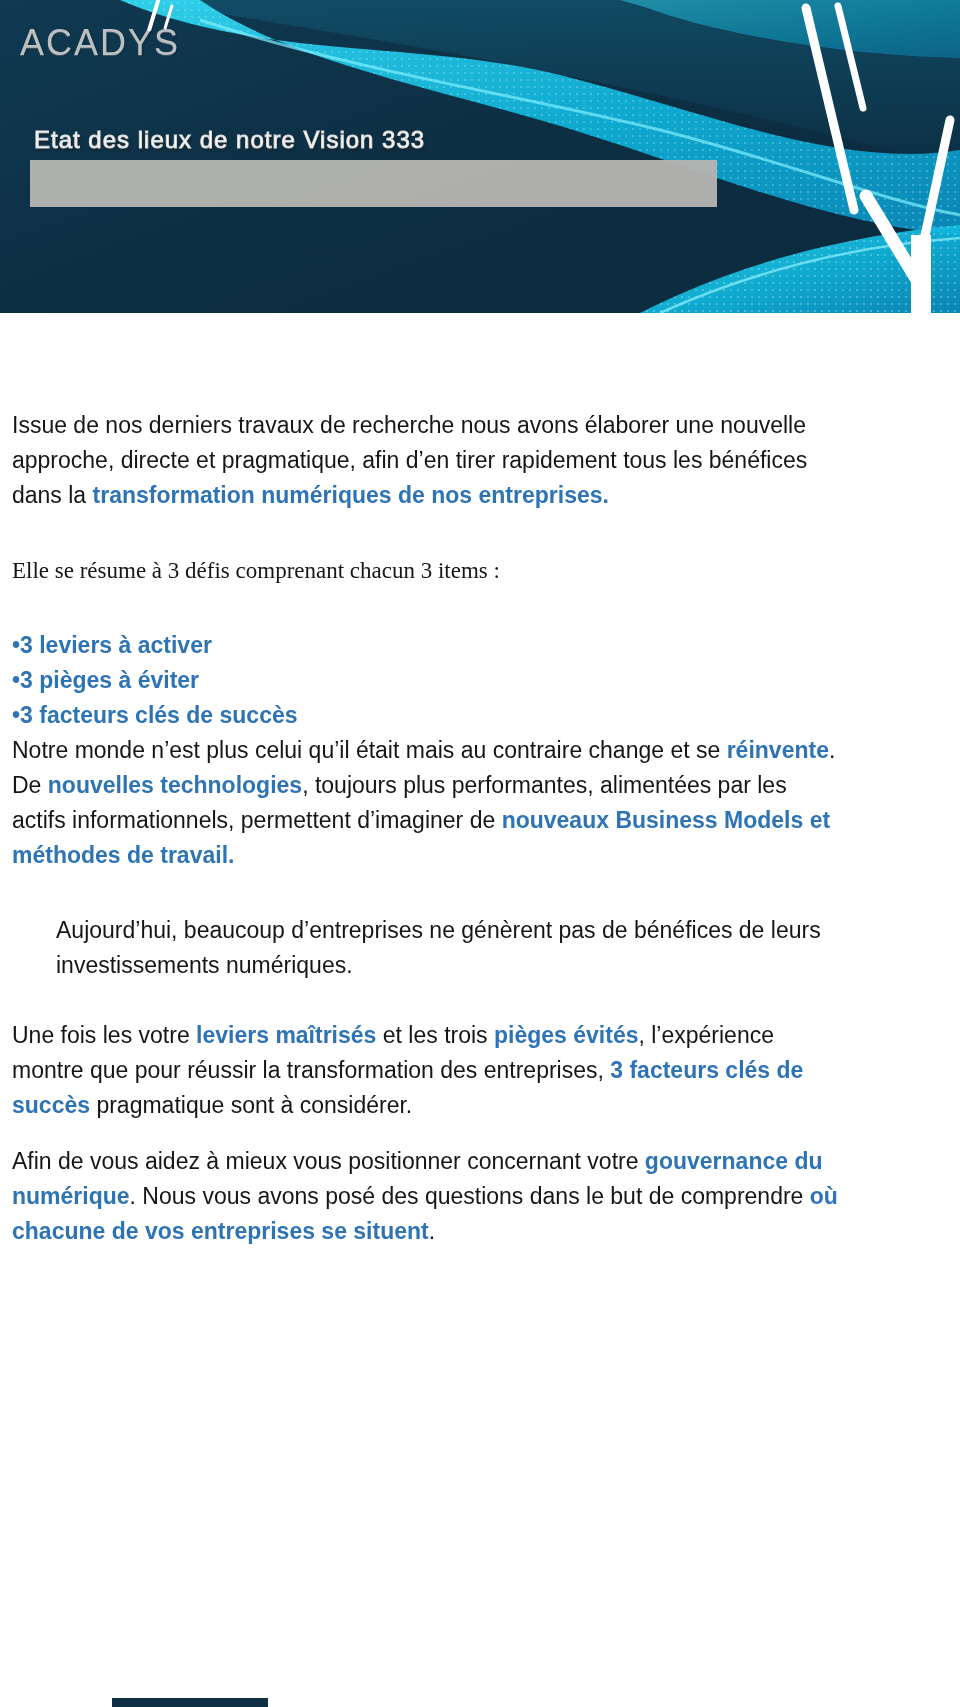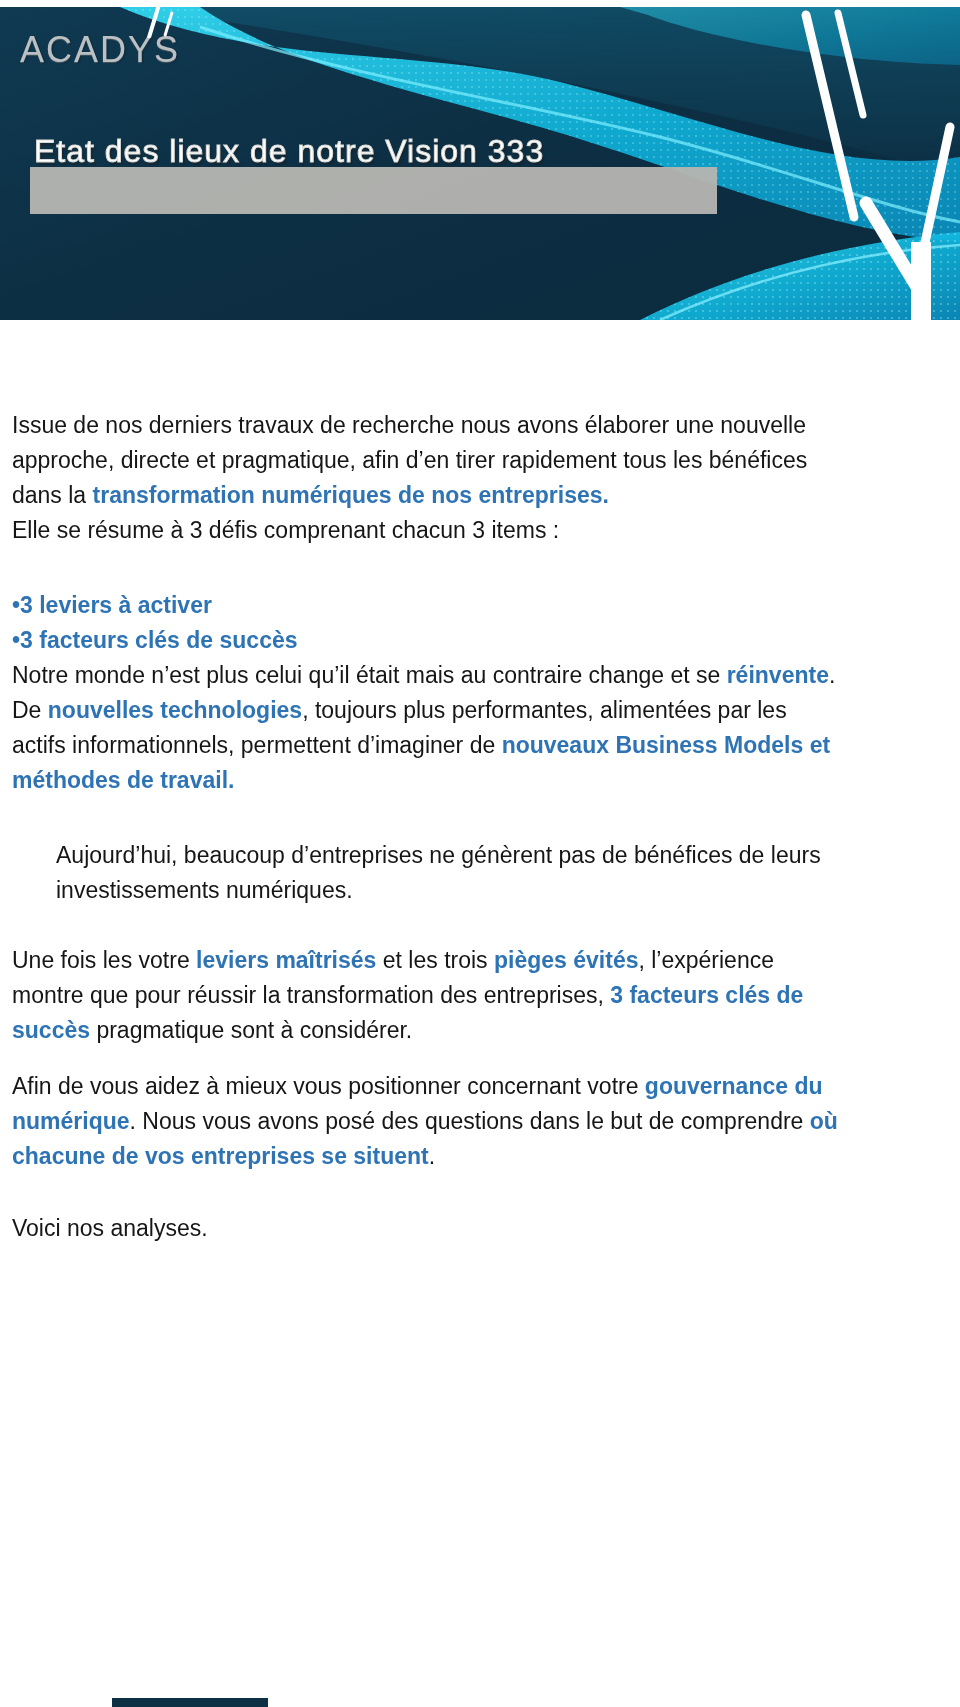--- a/index.html
+++ b/index.html
@@ -7,21 +7,21 @@
     position:relative;
     width:960px;height:1707px;
     margin:0 auto;
     background:#ffffff;
     overflow:hidden;
     font-family:"Liberation Sans", sans-serif;
   }
 
   
   .header{
-    position:absolute;top:7px;left:0;width:960px;height:313px;
+    position:absolute;top:0;left:0;width:960px;height:313px;
     background:linear-gradient(160deg,#0f3a52 0%,#0d2f44 45%,#0b2a3d 100%);
     overflow:hidden;
     text-decoration:underline;
   }
   .header svg.wave{position:absolute;top:0;left:0;}
   .logo{
     position:absolute;top:22px;left:20px;
     font-size:36px;letter-spacing:2px;
     color:#bcc0c2;
     text-shadow:0 1px 1px rgba(255,255,255,.25), 1px 1px 2px rgba(0,0,0,.4);
@@ -32,37 +32,37 @@
   }
   .logo .slash.s1{width:4px;height:36px;left:132px;top:-26px;transform:rotate(17deg);}
   .logo .slash.s2{width:3px;height:26px;left:147px;top:-18px;transform:rotate(17deg);}
   .title-band{
     position:absolute;left:30px;top:160px;width:687px;height:47px;
     background:var(--band,#b5b5b1);
     opacity:.96;
   }
   .page-title{
     position:absolute;left:34px;top:126px;margin:0;
-    font-size:32px;font-weight:400;letter-spacing:1px;
+    font-size:24px;font-weight:400;letter-spacing:1px;
     color:#ffffff;
     -webkit-text-stroke:1px #d9d9d6;
     text-shadow:2px 3px 2px rgba(30,30,30,.55);
     white-space:nowrap;
   }
 
   
   .doc{
     position:absolute;top:313px;left:0;width:960px;
     padding:95px 120px 0 12px;box-sizing:border-box;
     color:#161616;
     font-size:23px;line-height:35px;
   }
   .doc p{margin:0;}
   .doc .accent{color:var(--accent,#2E74B5);font-weight:bold;}
-  #p2{}
+  #p2{margin-top:40px;font-family:Liberation Serif, serif;}
   .bullet{margin-top:0;}
   #b1{margin-top:40px;}
   #p4{}
   #p5{margin-top:40px;margin-left:44px;}
   #p6{margin-top:35px;}
   #p7{margin-top:21px;}
   #p8{margin-top:37px;}
 
   
   .next-sliver{
@@ -122,22 +122,22 @@
     </div>
 
     <div class="title-band"></div>
     <h1 class="page-title">Etat des lieux de notre Vision 333</h1>
   </div>
 
   <main class="doc">
     <p id="p1"><span>Issue de nos derniers travaux de recherche nous avons élaborer une nouvelle approche, directe et pragmatique, afin d’en tirer rapidement tous les bénéfices dans la </span><span class="accent">transformation numériques de nos entreprises.</span></p>
     <p id="p2"><span>Elle se résume à 3 défis comprenant chacun 3 items :</span></p>
     <p id="b1" class="bullet"><span class="accent">•3 leviers à activer</span></p>
+    <p id="b2" class="bullet"><span class="accent">•3 pièges à éviter</span></p>
     <p id="b3" class="bullet"><span class="accent">•3 facteurs clés de succès</span></p>
     <p id="p4"><span>Notre monde n’est plus celui qu’il était mais au contraire change et se </span><span class="accent">réinvente</span><span>. De </span><span class="accent">nouvelles technologies</span><span>, toujours plus performantes, alimentées par les actifs informationnels, permettent d’imaginer de </span><span class="accent">nouveaux Business Models et méthodes de travail.</span></p>
     <p id="p5"><span>Aujourd’hui, beaucoup d’entreprises ne génèrent pas de bénéfices de leurs investissements numériques.</span></p>
     <p id="p6"><span>Une fois les votre </span><span class="accent">leviers maîtrisés</span><span> et les trois </span><span class="accent">pièges évités</span><span>, l’expérience montre que pour réussir la transformation des entreprises, </span><span class="accent">3 facteurs clés de succès</span><span> pragmatique sont à considérer.</span></p>
     <p id="p7"><span>Afin de vous aidez à mieux vous positionner concernant votre </span><span class="accent">gouvernance du numérique</span><span>. Nous vous avons posé des questions dans le but de comprendre </span><span class="accent">où chacune de vos entreprises se situent</span><span>.</span></p>
-    <p id="p8"><span>Voici nos analyses.</span></p>
   </main>
 
   <div class="next-sliver"></div>
 </div>
 
 </body></html>

